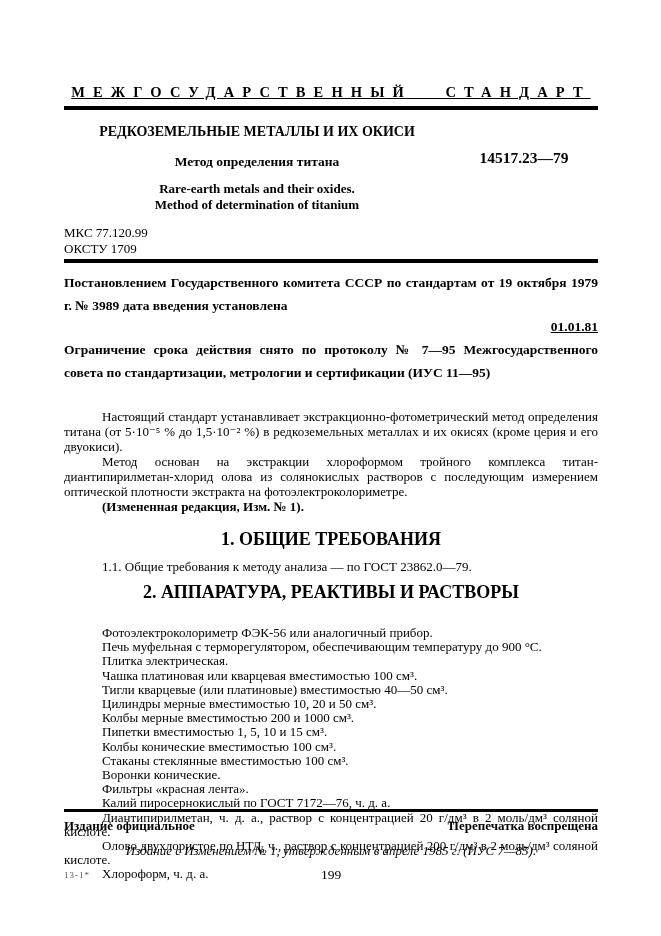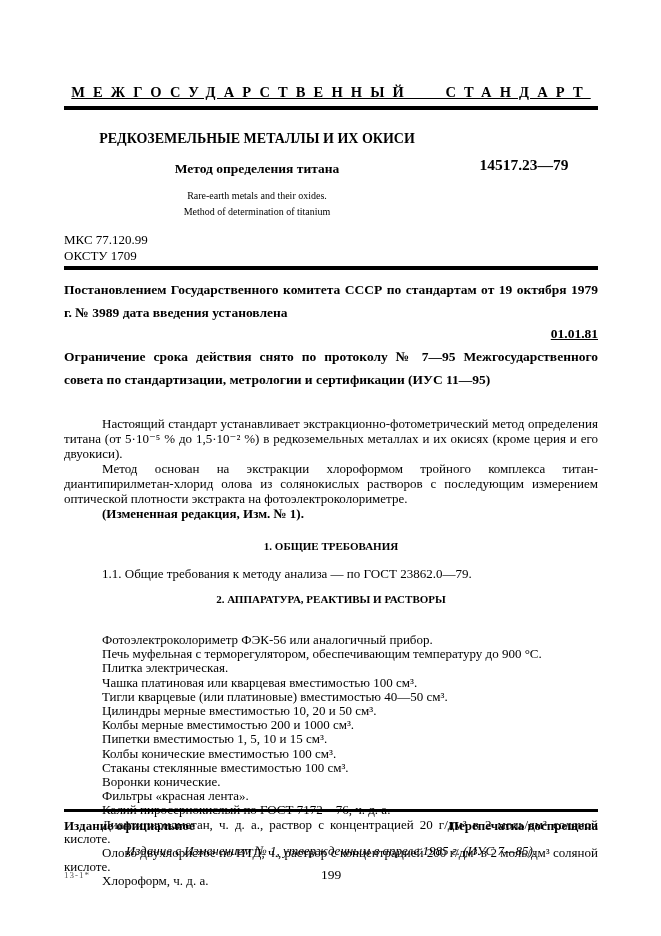--- a/index.html
+++ b/index.html
@@ -28,25 +28,25 @@
     font-weight: bold;
     font-size: 14.5px;
     letter-spacing: 0.56em;
     word-spacing: 1.5em;
     white-space: nowrap;
     text-decoration: underline;
   }
   .rule { height: 4px; background: #000; }
   .banner-rule { margin-top: 5px; }
 
-  .title-area { display: flex; margin-top: 21px; }
+  .title-area { display: flex; margin-top: 14px; }
   .title-left { flex: 1; text-align: center; }
   .doc-title { font-weight: bold; font-size: 14px; line-height: 16px; }
   .doc-subtitle { font-weight: bold; font-size: 13.5px; margin-top: 14px; line-height: 15px; }
-  .doc-title-en { margin-top: 12px; font-size: 10px; line-height: 15.5px; }
+  .doc-title-en { margin-top: 12px; font-size: 13px; line-height: 15.5px; font-weight: bold; }
   .gost-block {
     width: 148px;
     text-align: center;
     font-weight: bold;
     font-size: 15.5px;
     line-height: 19px;
     padding-top: 24px;
   }
 
   .codes { margin-top: 13px; font-size: 13px; line-height: 15.5px; }
@@ -70,21 +70,21 @@
   .para {
     text-align: justify;
     text-indent: 38px;
     font-size: 13px;
     line-height: 15px;
   }
   .para.bold { font-weight: bold; }
 
   .sec-heading {
     text-align: center; font-weight: bold;
-    font-size: 11px; line-height: 15px;
+    font-size: 18px; line-height: 15px;
   }
   .sec1-heading { margin-top: 18px; }
   .sec1-para { margin-top: 12px; }
   .sec2-heading { margin-top: 11px; }
 
   .equip-list { margin-top: 26px; }
   .li {
     text-align: justify;
     text-indent: 38px;
     font-size: 13px;

